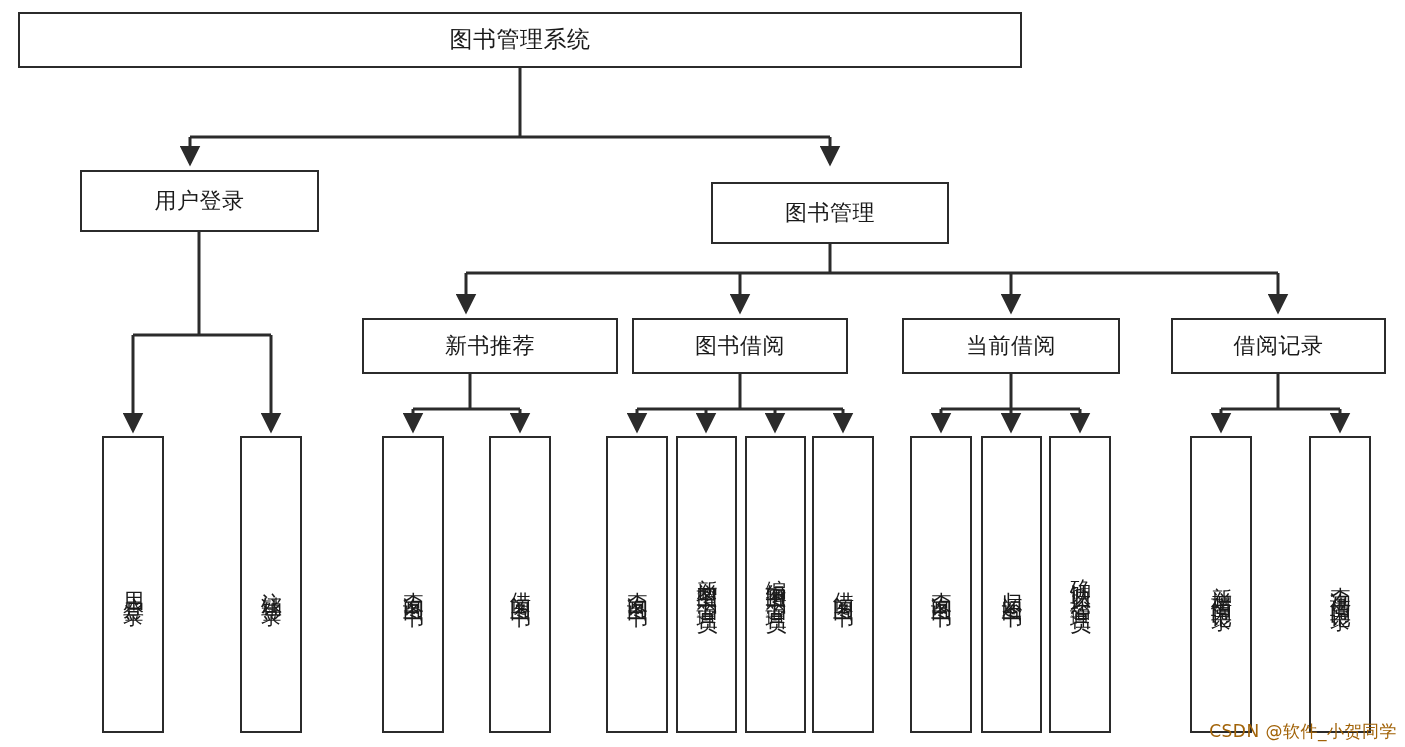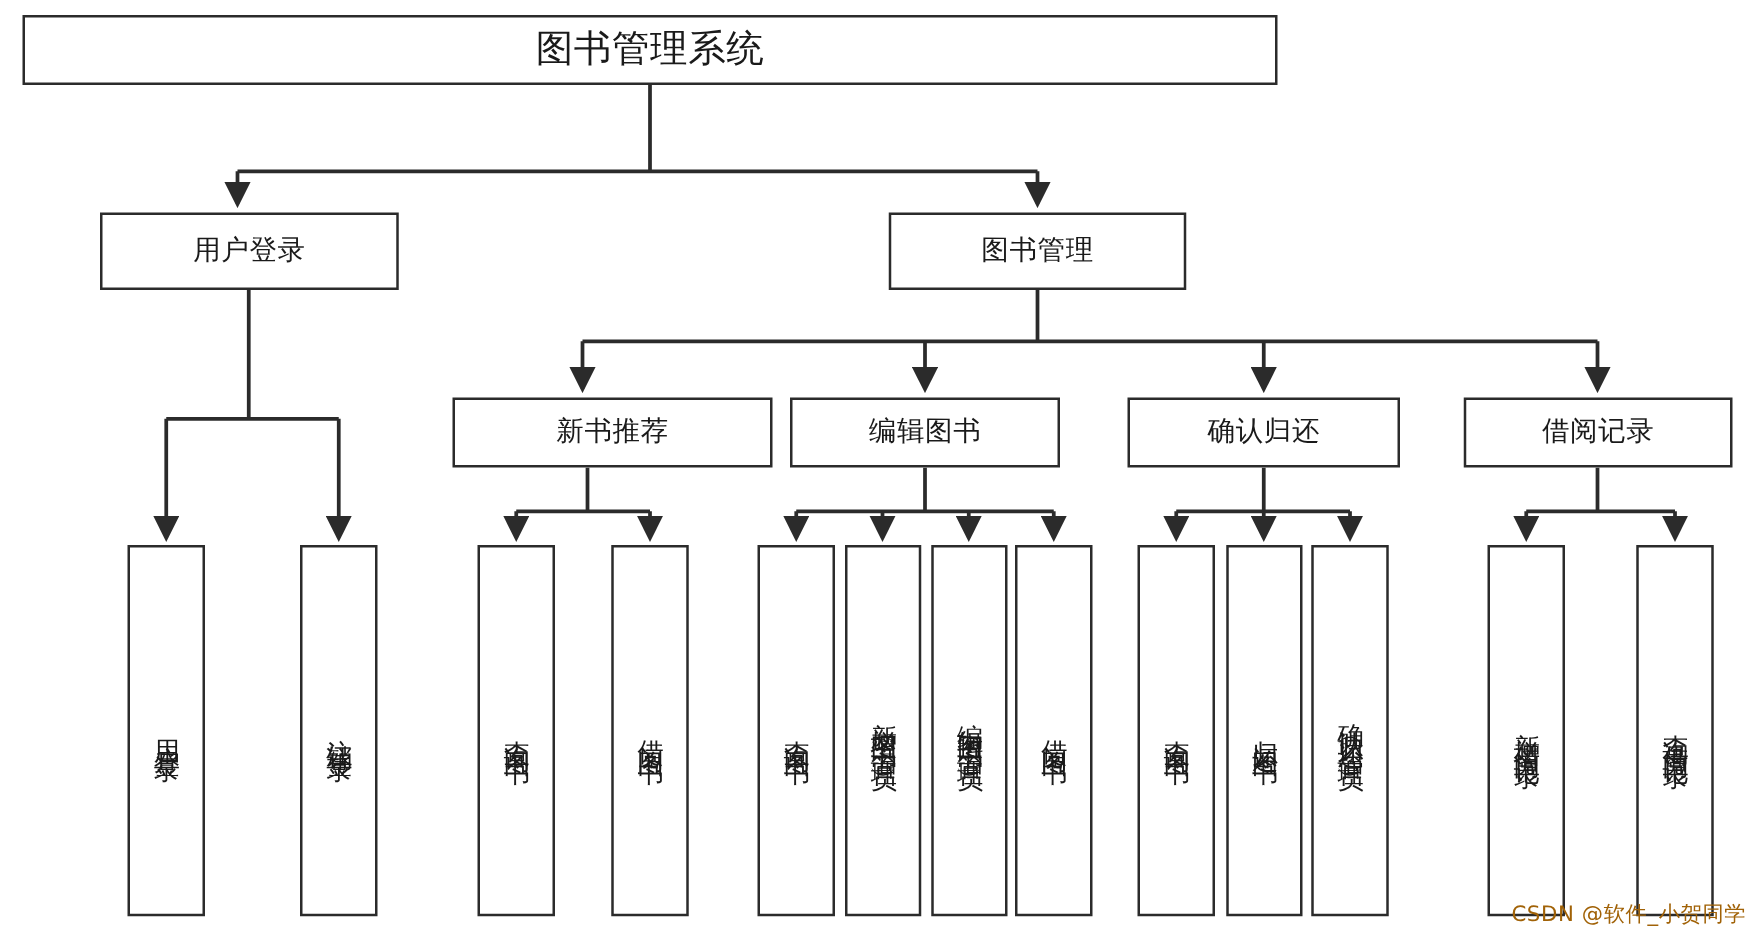--- a/index.html
+++ b/index.html
@@ -27,21 +27,21 @@
     display:block;
     text-align:center;
     line-height:1.18;
     letter-spacing:0.5px;
   }
   
   .node.horiz .label{
     font-size:22px;
     white-space:nowrap;
   }
-  .node.root .label{font-size:30px;}
+  .node.root .label{font-size:23px;}
   
   .node.vert{
     padding:6px 0;
   }
   .node.vert .label{
     writing-mode:vertical-rl;
     text-orientation:upright;
     font-size:21px;
     line-height:1.0;
     letter-spacing:5px;
@@ -114,32 +114,32 @@
     </g>
   </svg>
 
   <div class="node horiz root" style="left:18px;top:12px;width:1004px;height:56px;">
     <span class="label">图书管理系统</span>
   </div>
 
   <div class="node horiz" style="left:80px;top:170px;width:239px;height:62px;">
     <span class="label">用户登录</span>
   </div>
-  <div class="node horiz" style="left:711px;top:170px;width:238px;height:62px;">
+  <div class="node horiz" style="left:711px;top:182px;width:238px;height:62px;">
     <span class="label">图书管理</span>
   </div>
 
   <div class="node horiz" style="left:362px;top:318px;width:256px;height:56px;">
     <span class="label">新书推荐</span>
   </div>
   <div class="node horiz" style="left:632px;top:318px;width:216px;height:56px;">
-    <span class="label">编辑图书</span>
+    <span class="label">图书借阅</span>
   </div>
   <div class="node horiz" style="left:902px;top:318px;width:218px;height:56px;">
-    <span class="label">确认归还</span>
+    <span class="label">当前借阅</span>
   </div>
   <div class="node horiz" style="left:1171px;top:318px;width:215px;height:56px;">
     <span class="label">借阅记录</span>
   </div>
 
   <div class="node vert" style="left:102px;top:436px;width:62px;height:297px;">
     <span class="label">用户登录</span>
   </div>
   <div class="node vert" style="left:240px;top:436px;width:62px;height:297px;">
     <span class="label">注销登录</span>

